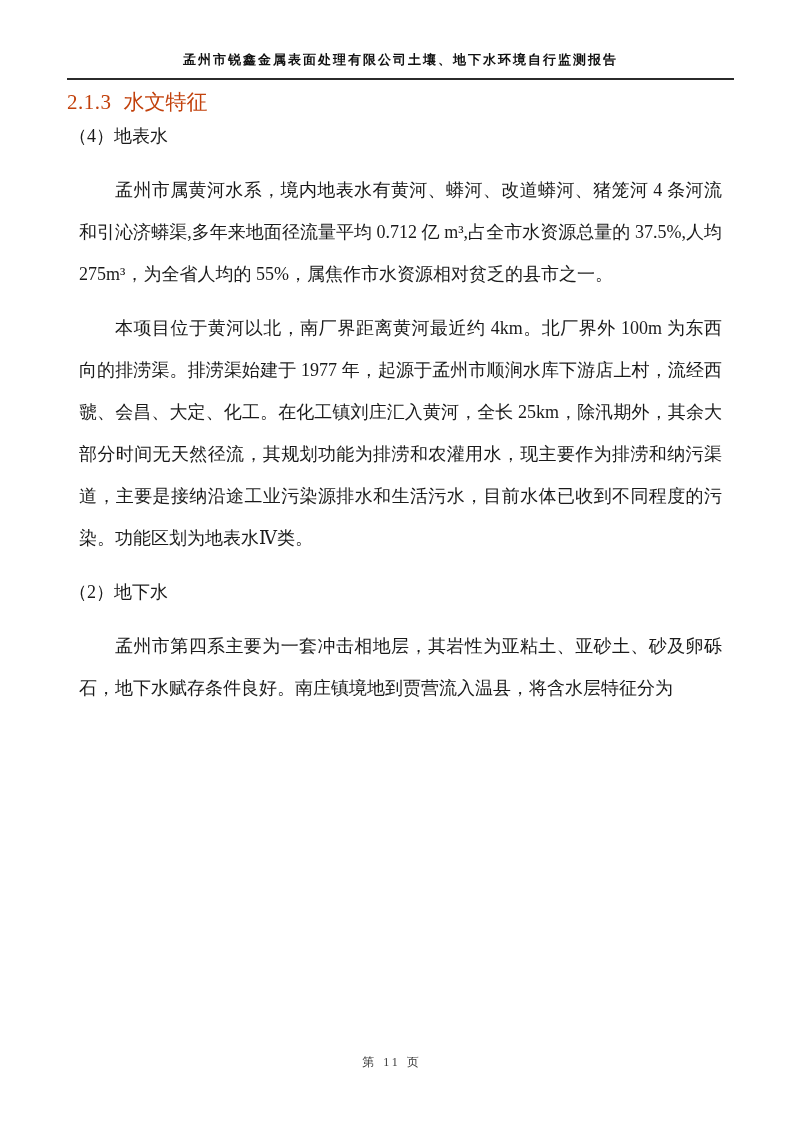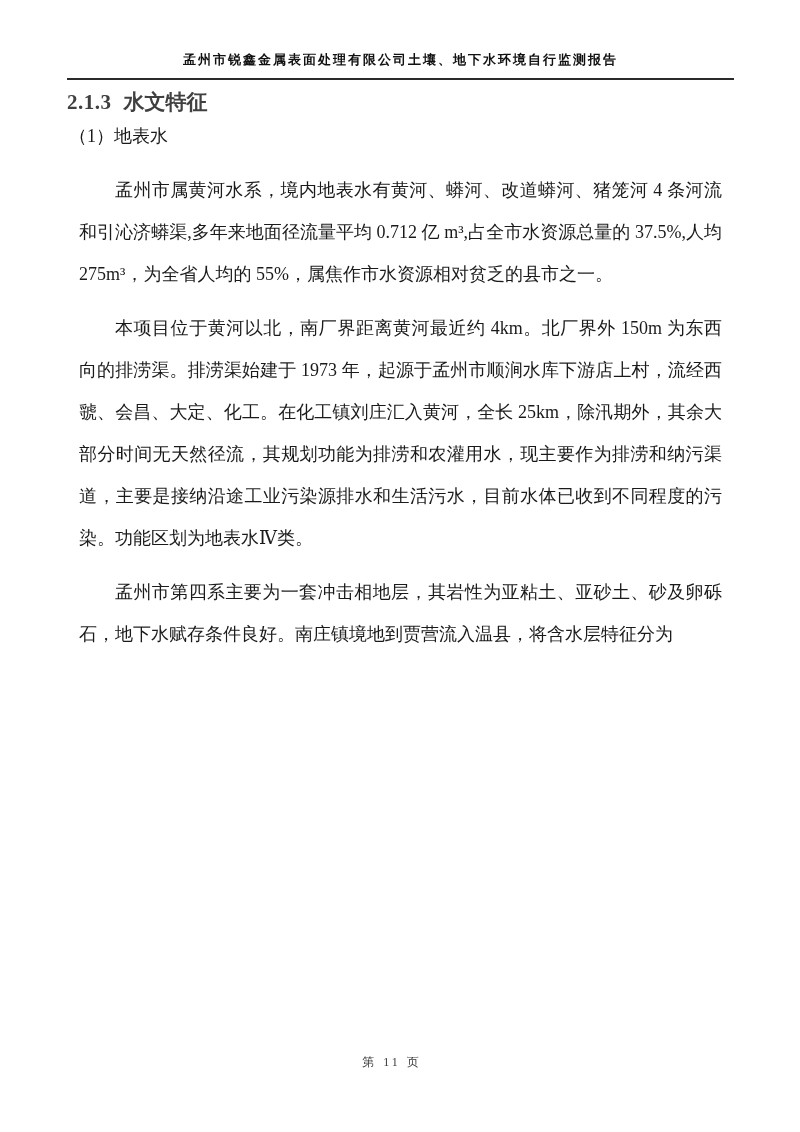--- a/index.html
+++ b/index.html
@@ -30,23 +30,23 @@
     text-align: center;
     font-size: 13px;
     font-weight: 700;
     letter-spacing: 2px;
     line-height: 20px;
     color: #111;
   }
   .section-heading {
     margin: 9px 0 0 0;
     font-size: 21px;
-    font-weight: 700;
+    font-weight: 400;
     line-height: 26px;
-    color: #404040;
+    color: #c2410c;
   }
   .section-heading .sec-num {
     margin-right: 12px;
     letter-spacing: 0.5px;
   }
   .subhead {
     font-size: 18px;
     line-height: 42px;
     margin: 0;
     padding-left: 2px;
@@ -81,27 +81,28 @@
   <div class="header">
     <div class="header-title">孟州市锐鑫金属表面处理有限公司土壤、地下水环境自行监测报告</div>
   </div>
 
   <div class="content">
 
     <h1 class="section-heading">
       <span class="sec-num">2.1.3</span><span>水文特征</span>
     </h1>
 
-    <div class="subhead">（1）地表水</div>
+    <div class="subhead">（4）地表水</div>
 
     <p class="body-para">孟州市属黄河水系，境内地表水有黄河、蟒河、改道蟒河、猪笼河 4 条河流和引沁济蟒渠,多年来地面径流量平均 0.712 亿 m³,占全市水资源总量的 37.5%,人均 275m³，为全省人均的 55%，属焦作市水资源相对贫乏的县市之一。</p>
 
 
-    <p class="body-para">本项目位于黄河以北，南厂界距离黄河最近约 4km。北厂界外 150m 为东西向的排涝渠。排涝渠始建于 1973 年，起源于孟州市顺涧水库下游店上村，流经西虢、会昌、大定、化工。在化工镇刘庄汇入黄河，全长 25km，除汛期外，其余大部分时间无天然径流，其规划功能为排涝和农灌用水，现主要作为排涝和纳污渠道，主要是接纳沿途工业污染源排水和生活污水，目前水体已收到不同程度的污染。功能区划为地表水Ⅳ类。</p>
+    <p class="body-para">本项目位于黄河以北，南厂界距离黄河最近约 4km。北厂界外 100m 为东西向的排涝渠。排涝渠始建于 1977 年，起源于孟州市顺涧水库下游店上村，流经西虢、会昌、大定、化工。在化工镇刘庄汇入黄河，全长 25km，除汛期外，其余大部分时间无天然径流，其规划功能为排涝和农灌用水，现主要作为排涝和纳污渠道，主要是接纳沿途工业污染源排水和生活污水，目前水体已收到不同程度的污染。功能区划为地表水Ⅳ类。</p>
 
+    <div class="subhead">（2）地下水</div>
 
 
     <p class="body-para">孟州市第四系主要为一套冲击相地层，其岩性为亚粘土、亚砂土、砂及卵砾石，地下水赋存条件良好。南庄镇境地到贾营流入温县，将含水层特征分为</p>
 
   </div>
 
   <div class="footer">
     <span class="page-number">第 11 页</span>
   </div>
 

